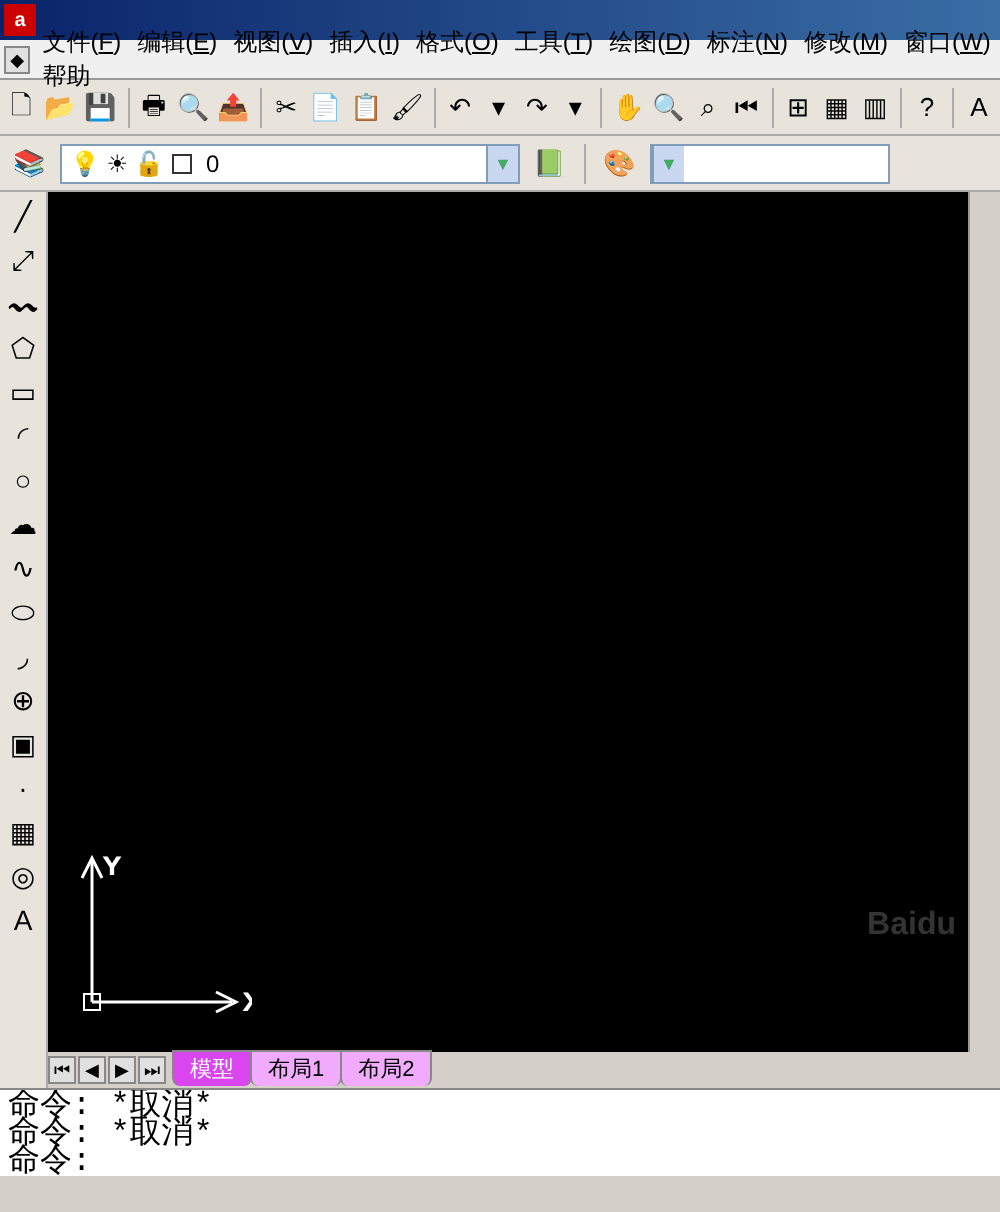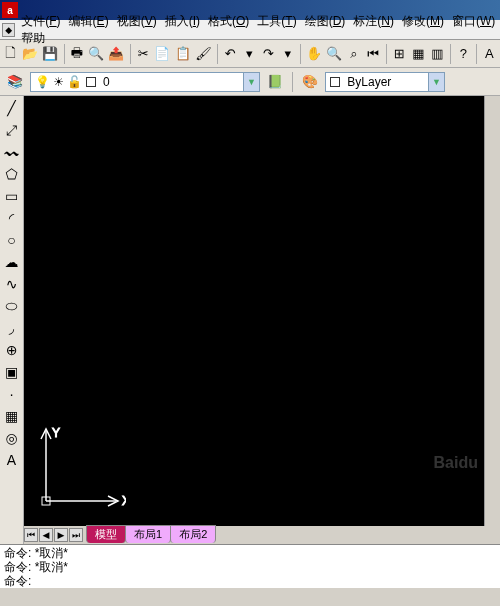--- a/index.html
+++ b/index.html
@@ -24,22 +24,22 @@
 .canvas-wrap { flex: 1; display: flex; flex-direction: column; }
 .canvas { flex: 1; background: #000; position: relative; overflow: hidden; }
 .ucs { position: absolute; bottom: 12px; left: 12px; }
 .ucs svg { stroke: #fff; fill: none; }
 .scrollv { width: 16px; background: #d4d0c8; border-left: 1px solid #999; }
 .scrollh { height: 18px; background: #d4d0c8; display: flex; align-items: center; }
 .scrollh .nav { display: flex; }
 .scrollh .navbtn { width: 14px; height: 14px; border: 1px solid #888; background: #e0e0e0; display: flex; align-items: center; justify-content: center; font-size: 9px; margin-right: 1px; }
 .tabs { display: flex; align-items: flex-end; margin-left: 2px; }
 .tab { padding: 1px 8px; font-size: 11px; border: 1px solid #888; border-bottom: none; background: #f0abfc; margin-right: -1px; border-radius: 0 0 4px 4px; transform: translateY(-1px); }
-.tab.active { background: #be185d; color: #fff; }
-.cmdarea { background: #fff; border-top: 1px solid #888; height: 44px; overflow: hidden; padding: 1px 4px; font-family: Liberation Sans, sans-serif; font-size: 12px; line-height: 14px; }
+.tab.active { background: #d946ef; color: #fff; }
+.cmdarea { background: #fff; border-top: 1px solid #888; height: 44px; overflow: hidden; padding: 1px 4px; font-family: Liberation Mono, monospace; font-size: 16px; line-height: 14px; }
 .cmdline { white-space: nowrap; }
 .watermark { position: absolute; right: 6px; bottom: 54px; color: rgba(255,255,255,0.2); font-size: 16px; font-weight: bold; pointer-events: none; margin-top: 44px; }
 </style>
 </head>
 <body>
 
 <div class="titlebar">
   <span class="icon">a</span>
 </div>
 
@@ -90,24 +90,20 @@
       <span>🔓</span>
       <span class="sw" style="background:#fff"></span>
       <span>0</span>
     </span>
     <span class="carrow">▼</span>
   </div>
   <span class="tbtn">📗</span>
   <span class="sep"></span>
   <span class="tbtn">🎨</span>
   <div class="combo" style="width:120px">
-    <span class="cval">
-      <span class="sw" style="background:#fff"></span>
-      <span>ByLayer</span>
-    </span>
     <span class="carrow">▼</span>
   </div>
 </div>
 
 <div class="main">
   <div class="lefttools" id="drawtb">
       <span class="ltbtn">╱</span>
       <span class="ltbtn">⤢</span>
       <span class="ltbtn">〰</span>
       <span class="ltbtn">⬠</span>

